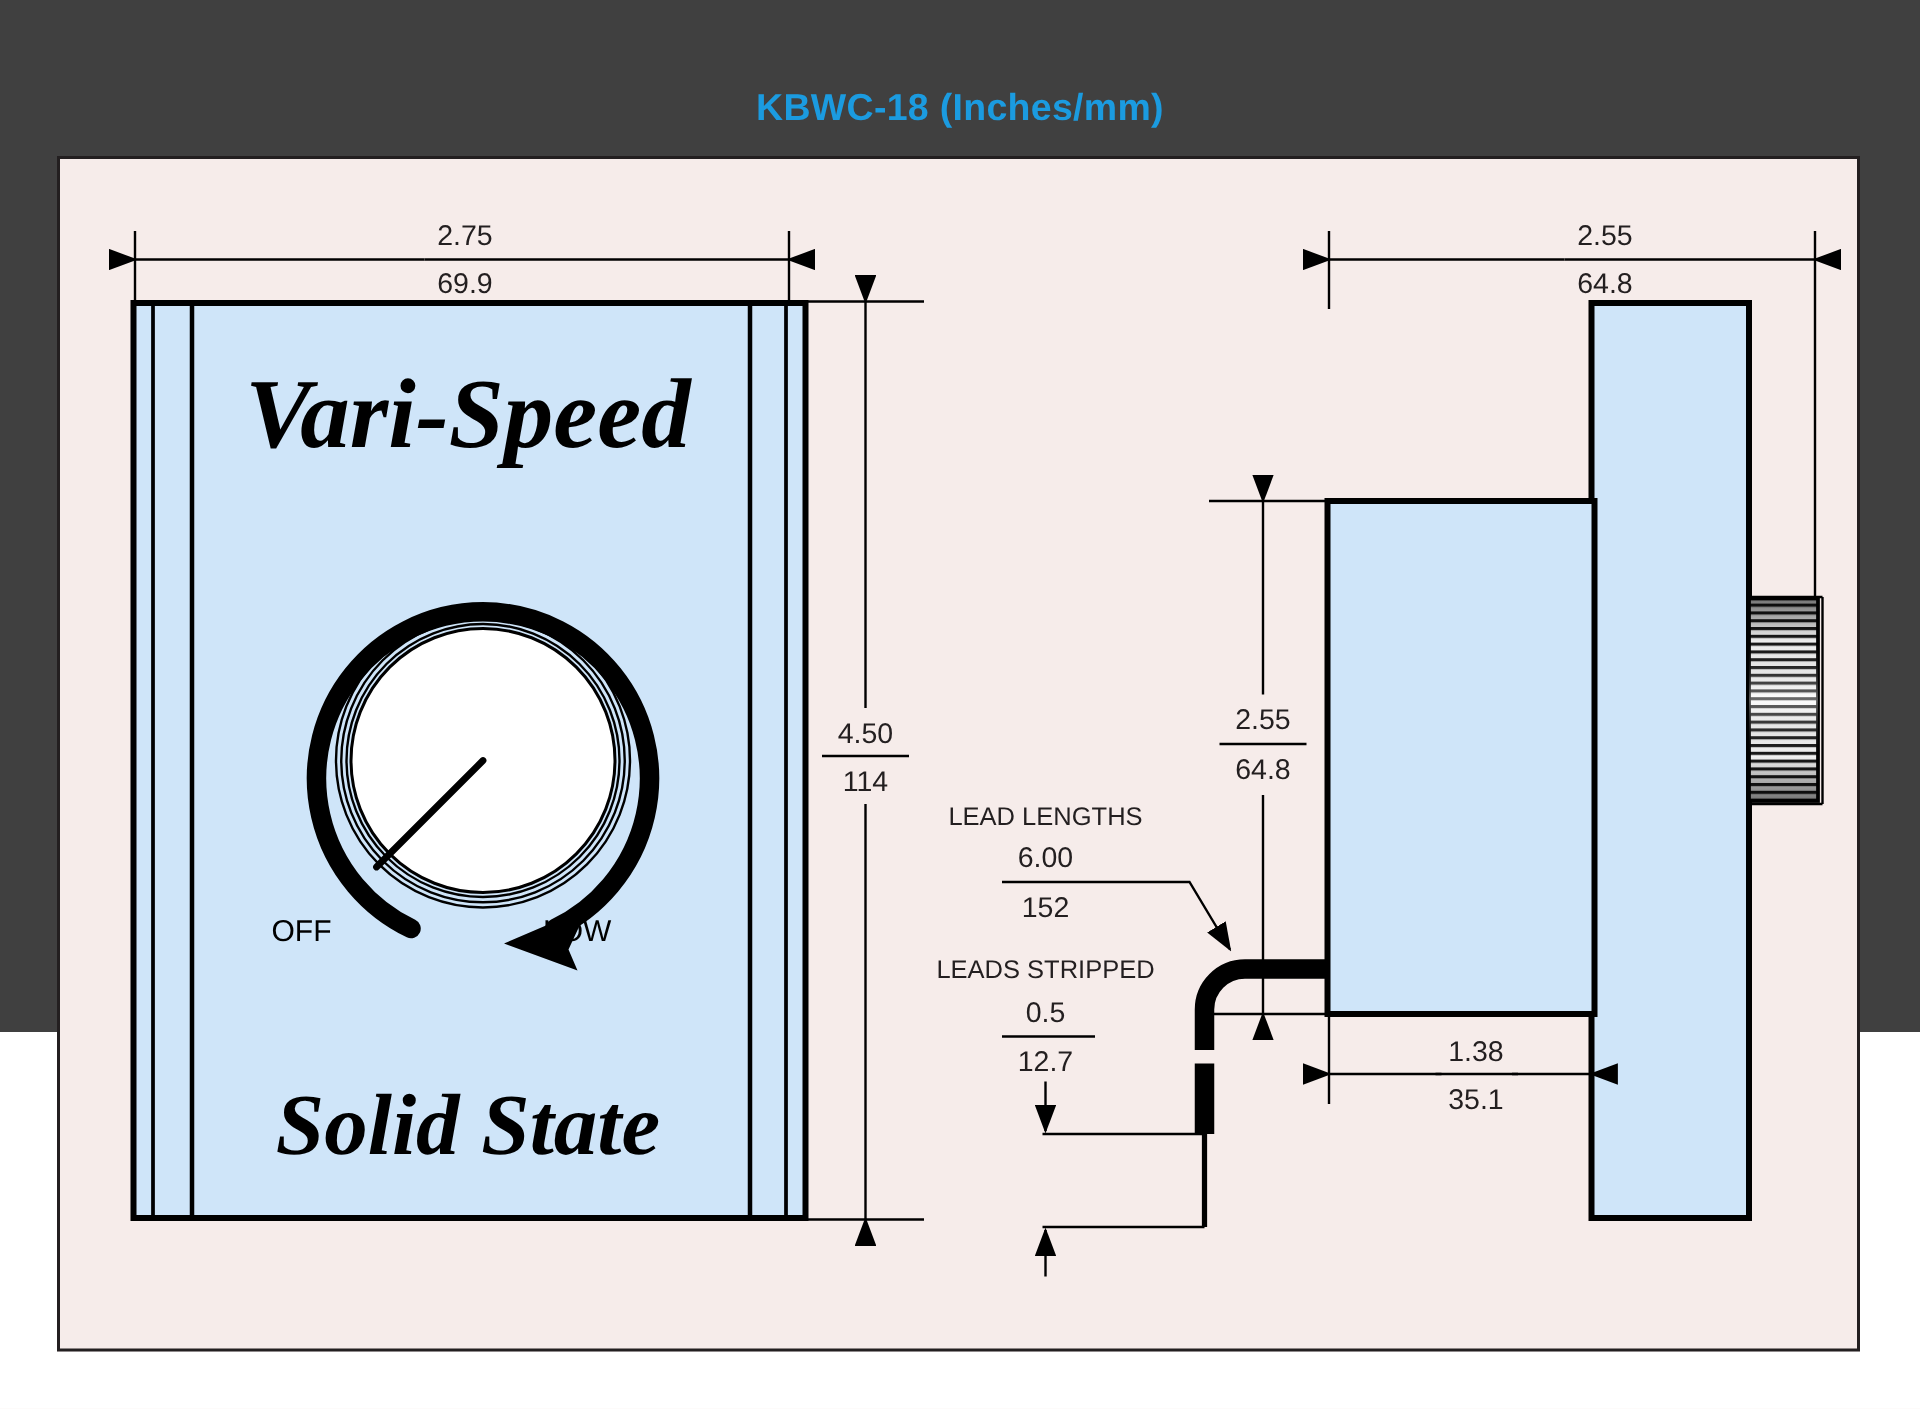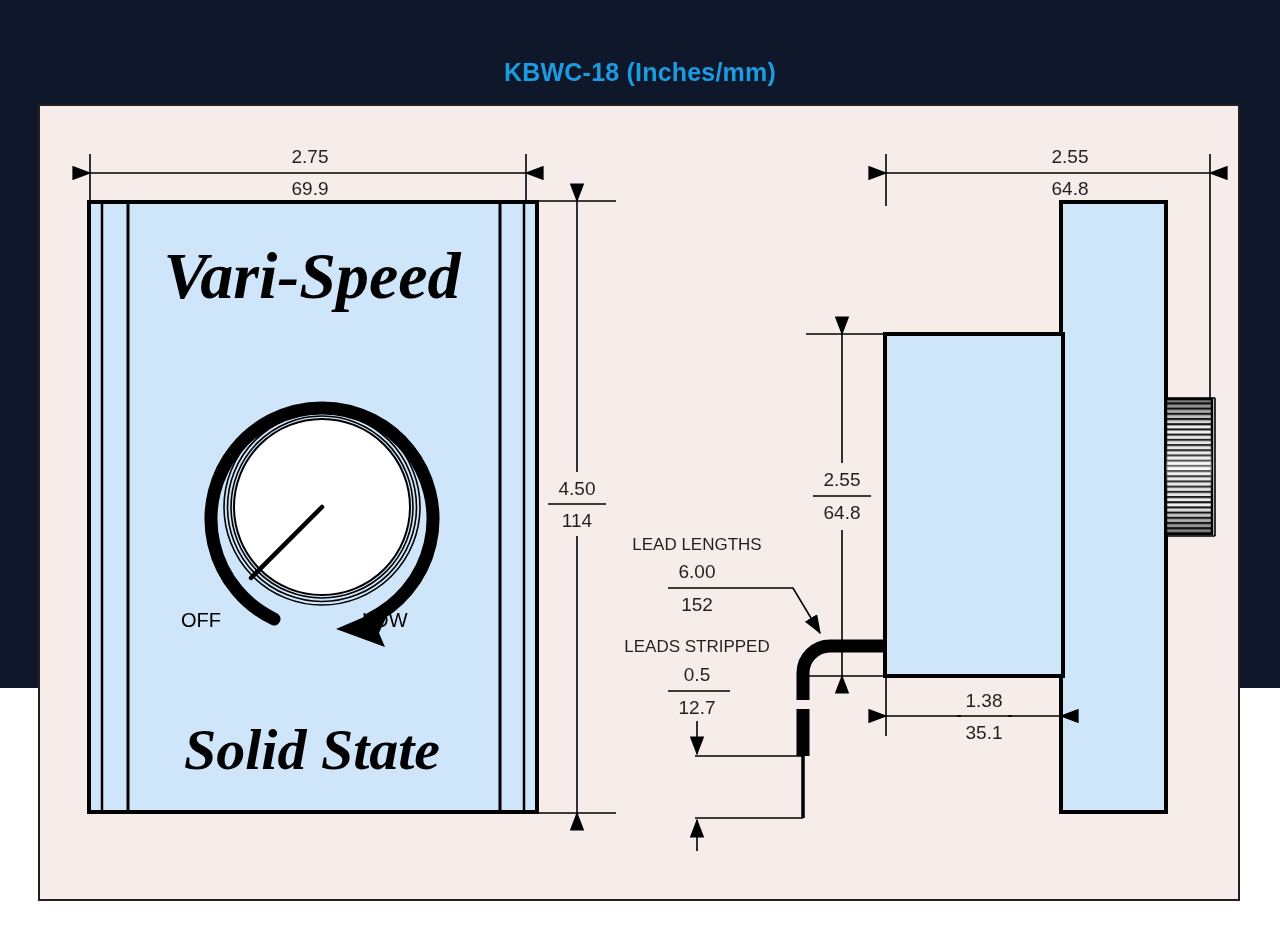--- a/index.html
+++ b/index.html
@@ -1,17 +1,17 @@
 <!DOCTYPE html>
 <html><head>
 <meta charset="utf-8">
 <style>
   html,body{margin:0;padding:0;background:#ffffff;}
   body{width:1280px;height:939px;font-family:"Liberation Sans",sans-serif;overflow:hidden;}
-  #stage{position:relative;width:1280px;height:688px;background:#0f172a;}
+  #stage{position:relative;width:1280px;height:688px;background:#404040;}
   #title{
     position:absolute;left:0;top:58px;width:1280px;text-align:center;
     font-family:"Liberation Sans",sans-serif;font-weight:bold;font-size:25px;
     letter-spacing:.2px;color:#1b9be0;
   }
   #frame{
     position:absolute;left:38px;top:104px;width:1202px;height:797px;
     background:#f6ecea;border:2px solid #231f20;box-sizing:border-box;
   }
   svg{display:block;}

